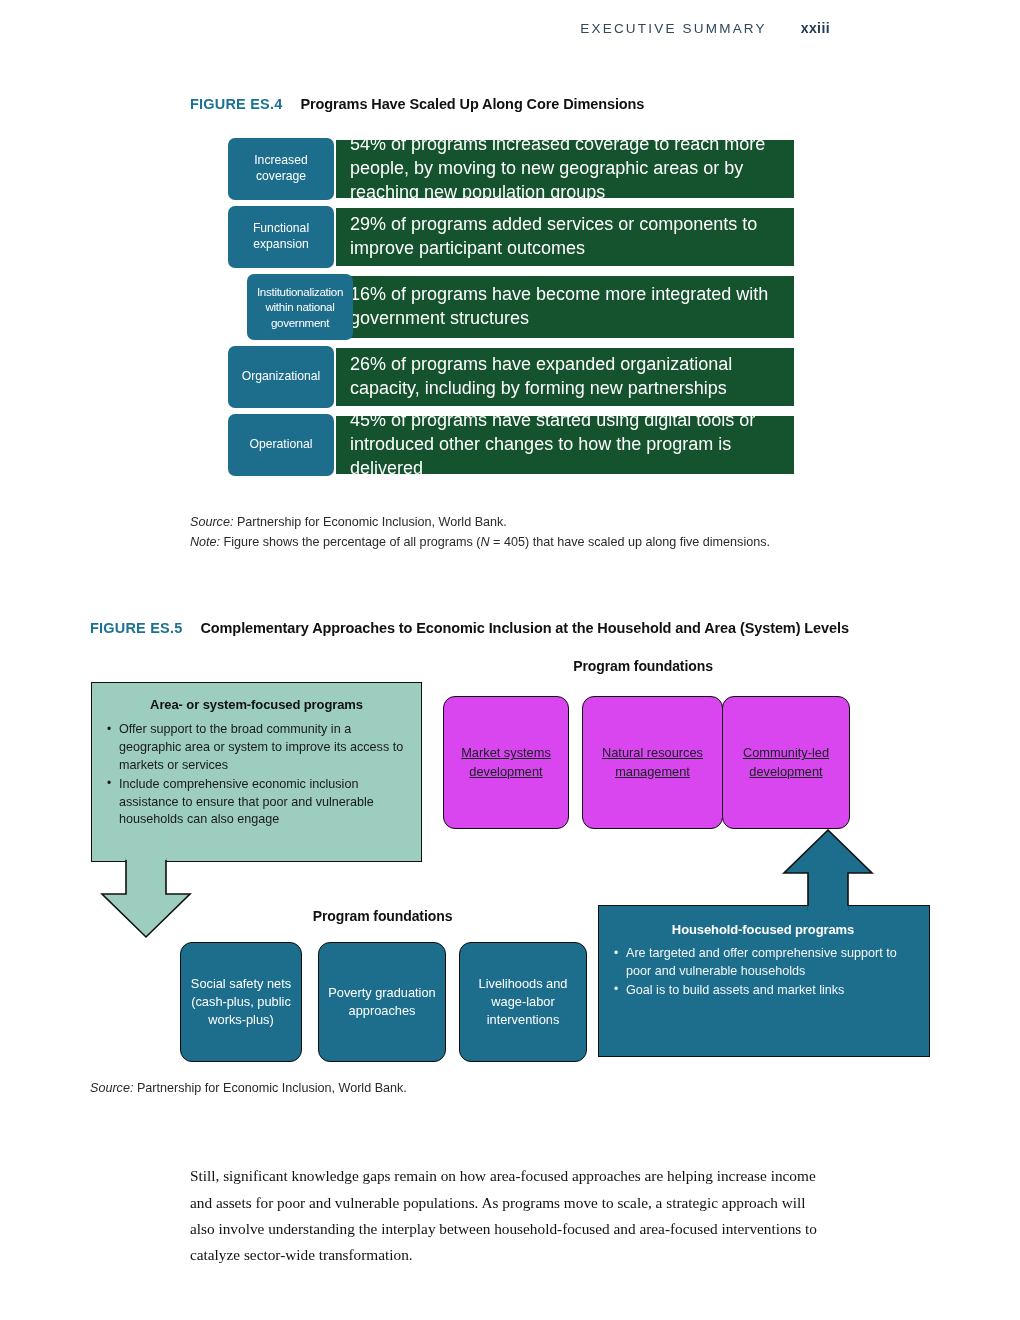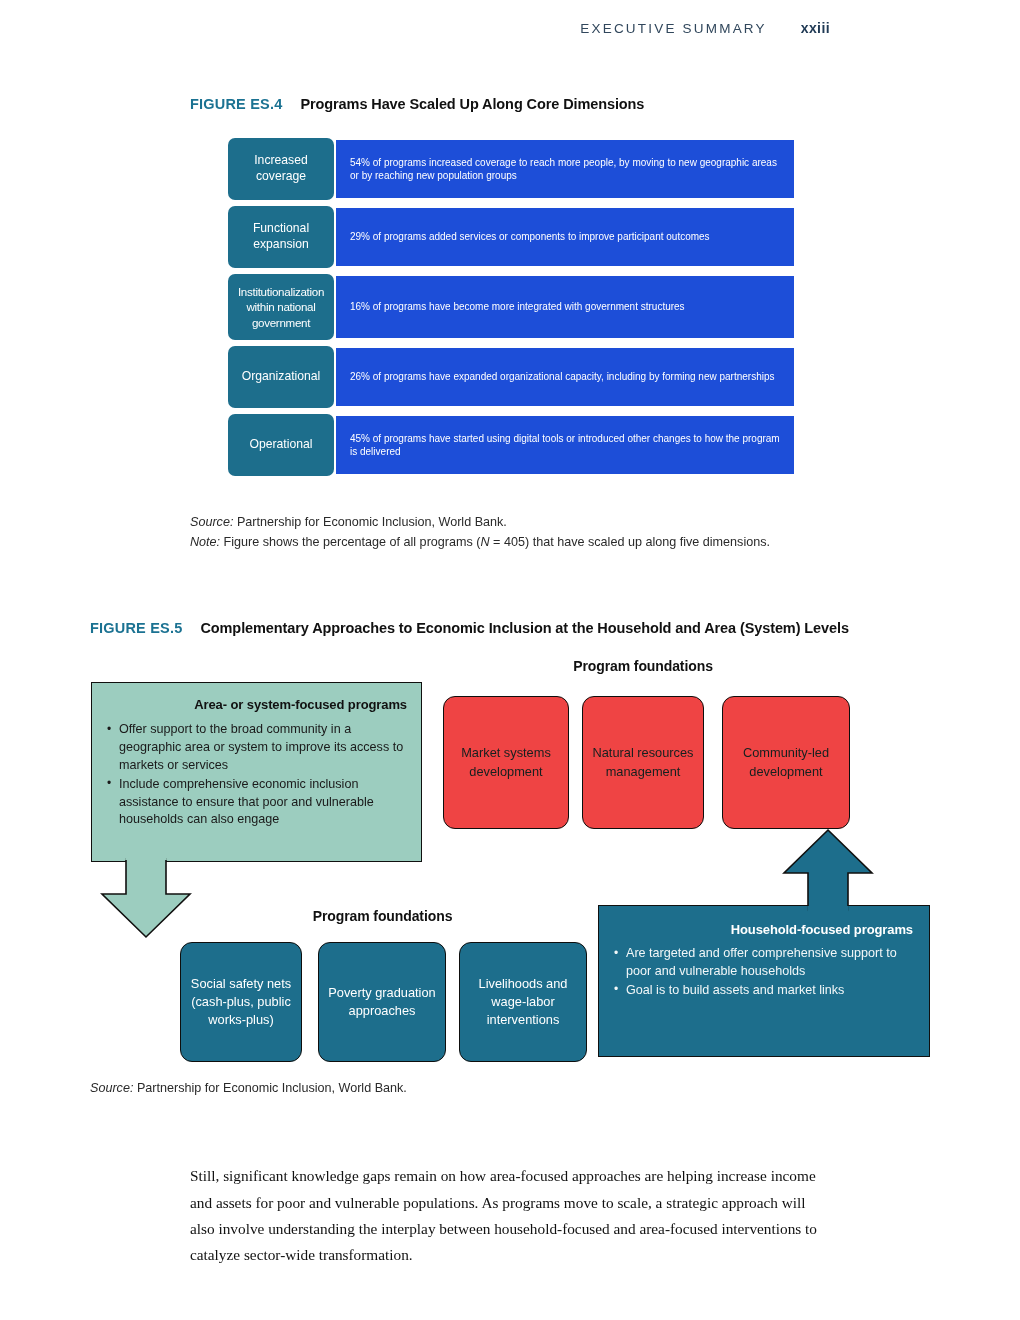--- a/index.html
+++ b/index.html
@@ -74,23 +74,23 @@
     margin-bottom: 10px;
     height: 58px;
   }
   .es4-row.tall { height: 62px; }
   .es4-desc {
     position: absolute;
     left: 108px;
     right: 0;
     top: 0;
     bottom: 0;
-    background: #1d4ed8;
+    background: #14532d;
     color: #ffffff;
-    font-size: 10px;
+    font-size: 18px;
     line-height: 1.33;
     padding: 10px 14px 10px 14px;
     box-sizing: border-box;
     display: flex;
     align-items: center;
   }
   .es4-label {
     position: absolute;
     left: 0;
     top: -2px;
@@ -102,21 +102,21 @@
     font-size: 12.2px;
     line-height: 1.3;
     display: flex;
     align-items: center;
     justify-content: center;
     text-align: center;
     padding: 0 3px;
     box-sizing: border-box;
     z-index: 2;
   }
-  .es4-label.narrow-text { font-size: 11.6px; letter-spacing: -0.3px; }
+  .es4-label.narrow-text { font-size: 11.6px; letter-spacing: -0.3px; margin-left: 19px; }
 
   
   .srcnote {
     position: absolute;
     font-size: 12.6px;
     line-height: 1.62;
     color: #2a2a2a;
   }
   .srcnote i { }
   #es4-srcnote { top: 512px; left: 190px; width: 620px; }
@@ -158,21 +158,21 @@
   #area-panel {
     top: 32px;
     left: 91px;
     width: 331px;
     height: 180px;
     padding: 14px 14px 10px 14px;
   }
   .panel-title {
     font-size: 13px;
     font-weight: bold;
-    text-align: right;
+    text-align: center;
     color: #111111;
     margin-bottom: 9px;
     letter-spacing: -0.1px;
   }
   .panel-list {
     margin: 0;
     padding: 0;
     list-style: none;
     font-size: 12.6px;
     line-height: 1.42;
@@ -209,25 +209,25 @@
     border: 1.3px solid #0e0e0d;
     box-sizing: border-box;
     display: flex;
     align-items: center;
     justify-content: center;
     text-align: center;
     font-size: 12.8px;
     line-height: 1.42;
     padding: 4px;
   }
-  .card.green { background: #ef4444; color: #15201f; }
+  .card.green { background: #d946ef; color: #15201f; text-decoration: underline; }
   .card.blue  { background: #1d6e8c; color: #ffffff; }
 
   #card-market    { top: 46px;  left: 443px; width: 126px; height: 133px; }
-  #card-natural   { top: 46px;  left: 582px; width: 122px; height: 133px; }
+  #card-natural   { top: 46px;  left: 582px; width: 141px; height: 133px; }
   #card-community { top: 46px;  left: 722px; width: 128px; height: 133px; }
 
   #card-ssn       { top: 292px; left: 180px; width: 122px; height: 120px; }
   #card-poverty   { top: 292px; left: 318px; width: 128px; height: 120px; }
   #card-liveli    { top: 292px; left: 459px; width: 128px; height: 120px; }
 
   
   .arrow-svg { position: absolute; }
   #arrow-down { top: 208px; left: 100px; }
   #arrow-up   { top: 178px; left: 782px; }

